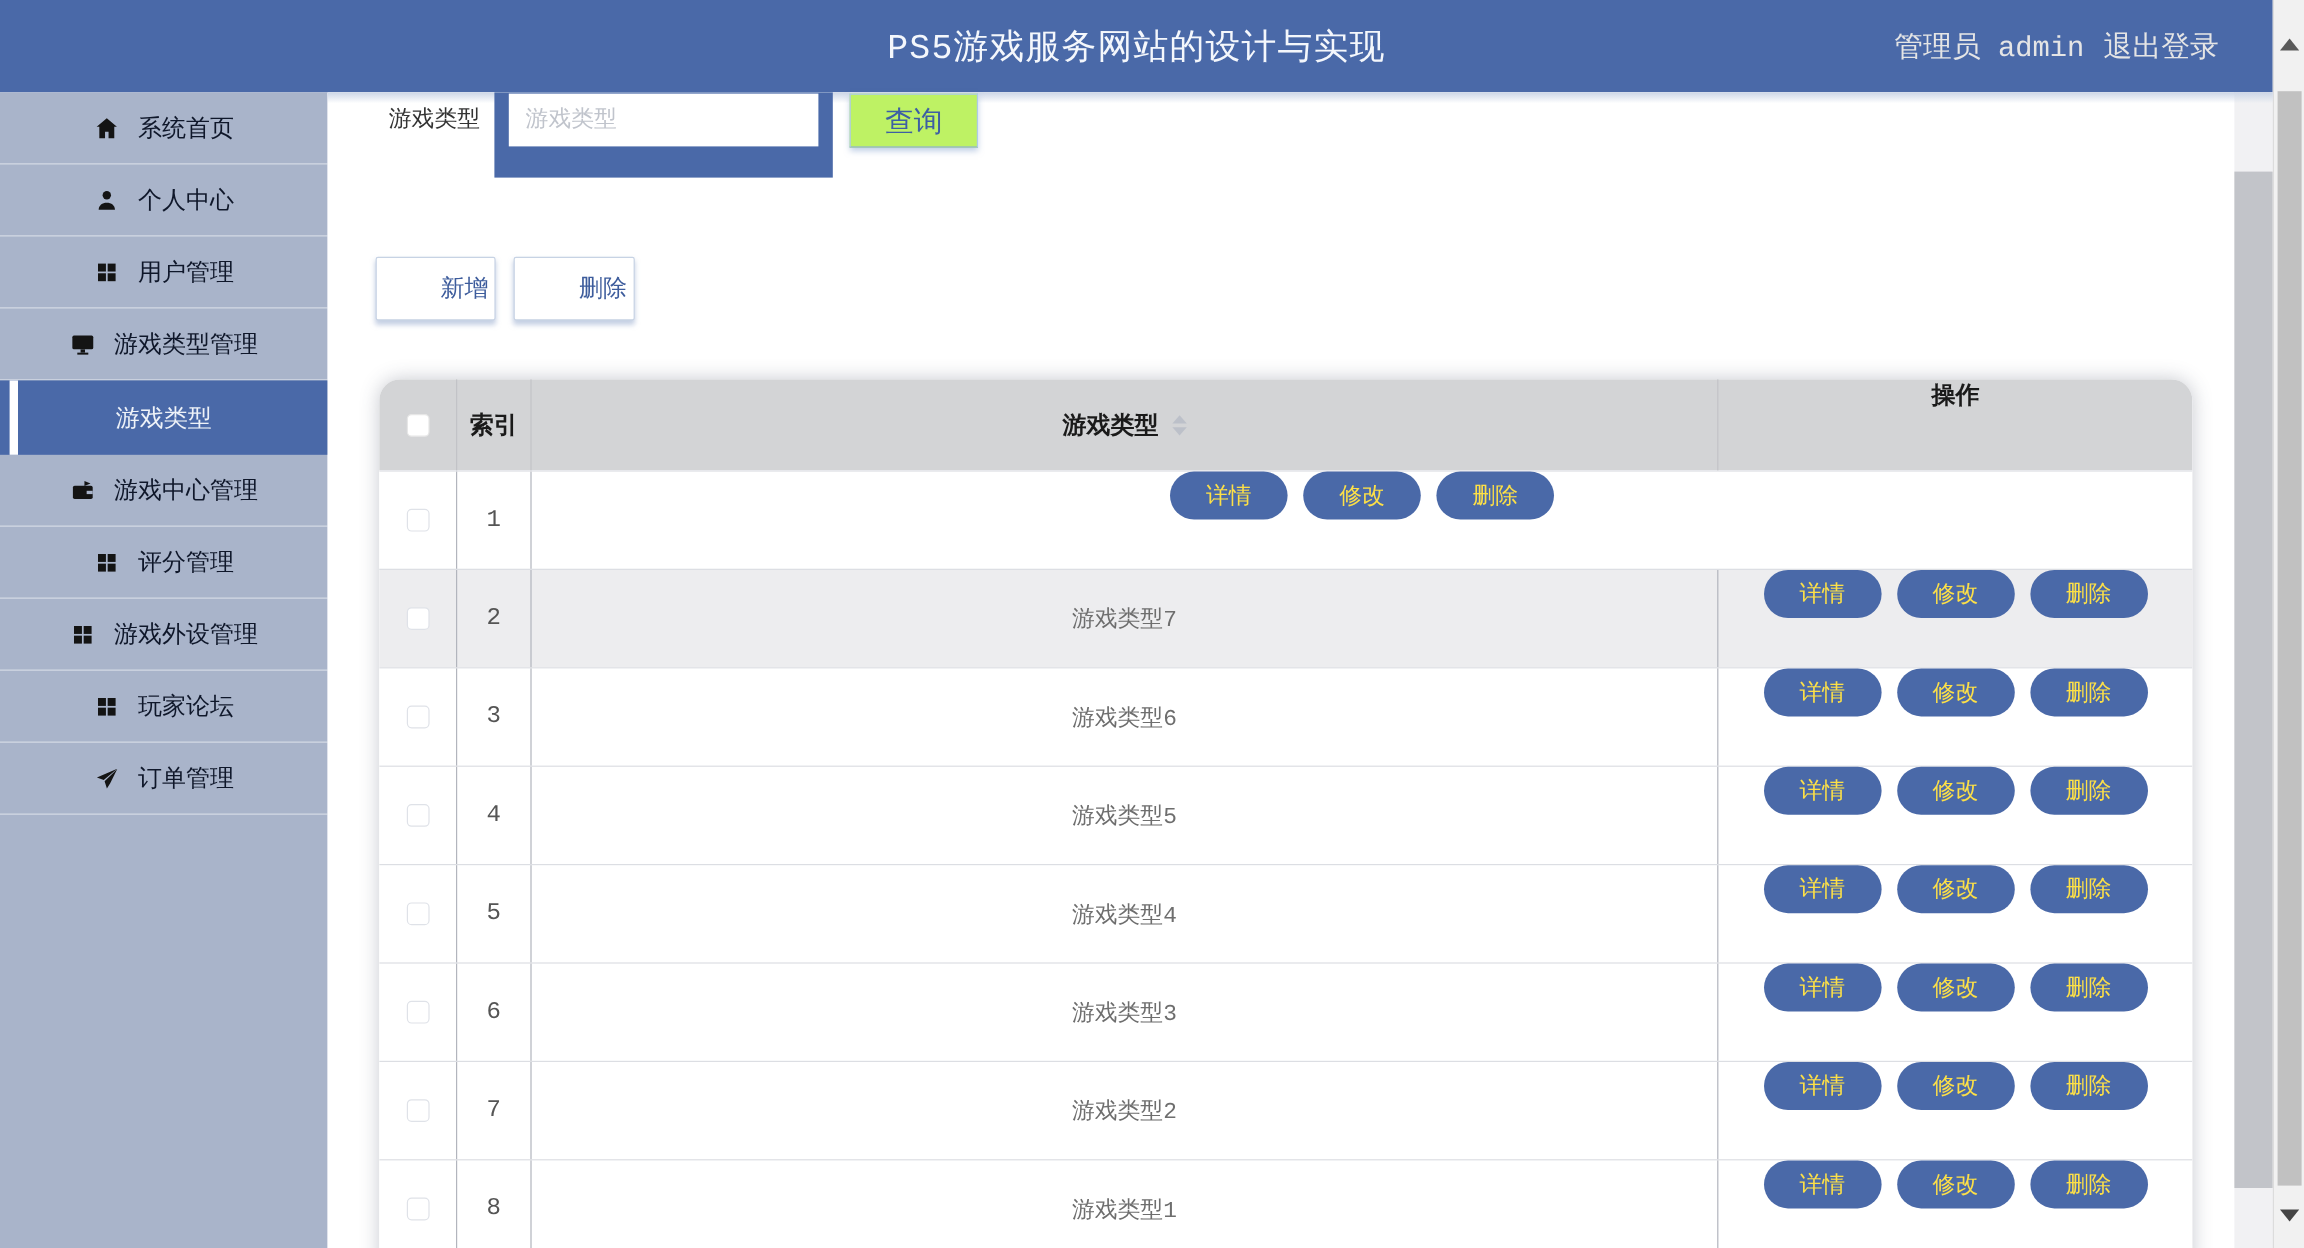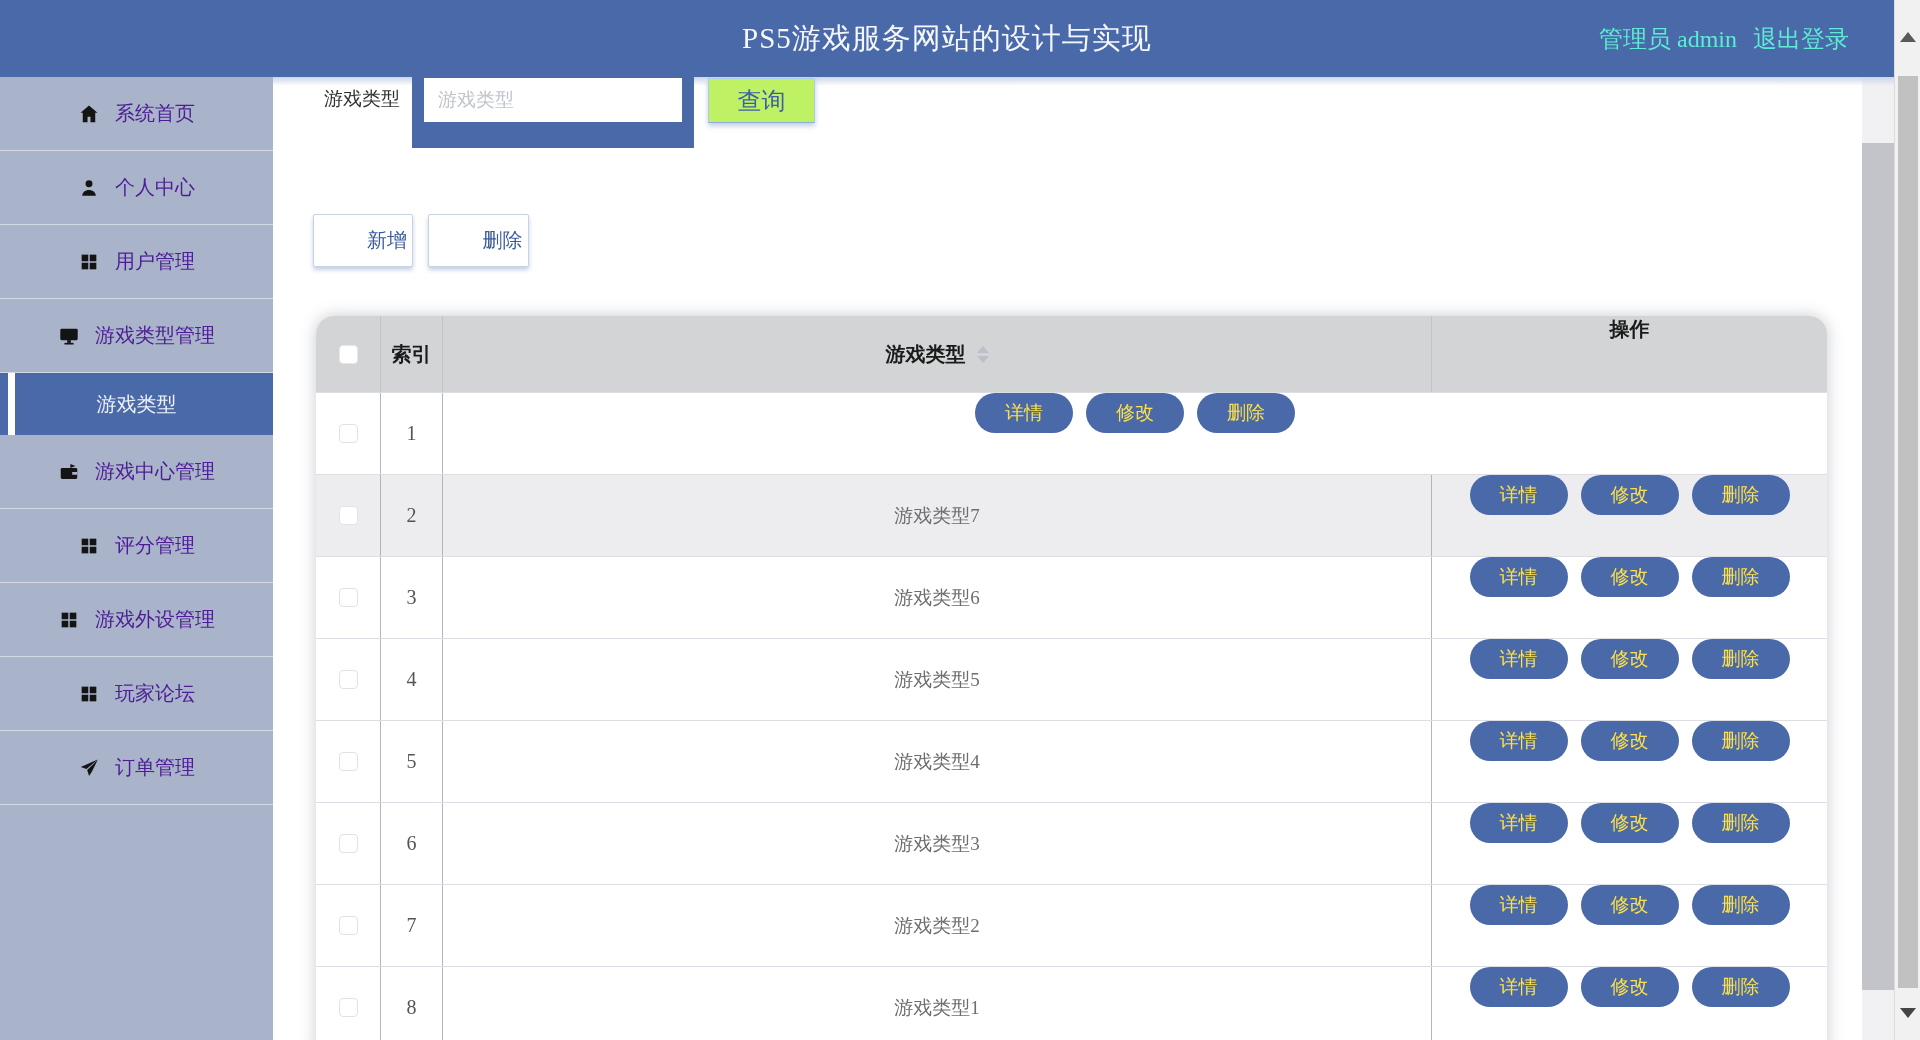--- a/index.html
+++ b/index.html
@@ -1,45 +1,45 @@
 <!DOCTYPE html>
 <html><head>
 <meta charset="utf-8">
 <style>
   * { margin:0; padding:0; box-sizing:border-box; }
   html,body { background:#e8e8e8; }
   .screen {
     position:relative; width:1920px; height:1040px; overflow:hidden;
     background:#ffffff;
-    font-family:Liberation Serif, serif;
+    font-family:Liberation Mono, monospace;
   }
   
   .app-header {
     position:absolute; left:0; top:0; width:1894px; height:77px;
     background:#4a69a8; display:flex; align-items:center; justify-content:center;
   }
   .app-title { color:#f4f7fc; font-size:29px; letter-spacing:1px; font-weight:500; }
   .header-right {
     position:absolute; right:45px; top:0; height:77px;
     display:flex; align-items:center; gap:16px;
   }
-  .header-right span { color:#5eead4; font-size:24px; white-space:nowrap; }
+  .header-right span { color:#e5e5e5; font-size:24px; white-space:nowrap; }
   .header-shadow {
     position:absolute; left:273px; top:77px; width:1621px; height:9px;
     background:linear-gradient(#ccd6e7, rgba(255,255,255,0)); pointer-events:none; z-index:1;
   }
   
   .sidebar {
     position:absolute; left:0; top:77px; width:273px; height:963px;
     background:#a9b4ca;
   }
   .side-item {
-    height:74px; display:flex; align-items:center; justify-content:center; gap:15px;
+    height:60px; display:flex; align-items:center; justify-content:center; gap:15px;
     border-bottom:1px solid rgba(255,255,255,.5);
-    font-size:20px; color:#4c1d95; cursor:pointer; position:relative;
+    font-size:20px; color:#0f172a; cursor:pointer; position:relative;
   }
   .side-item .ic { width:22px; height:22px; display:inline-flex; }
   .side-item .ic svg { width:22px; height:22px; fill:#141414; }
   .side-item.active {
     height:62px; background:#4a69a8; color:#eef2f8; border-bottom:none;
   }
   .side-item.active::before {
     content:""; position:absolute; left:8px; top:0; bottom:0; width:7px; background:#ffffff;
   }
   

